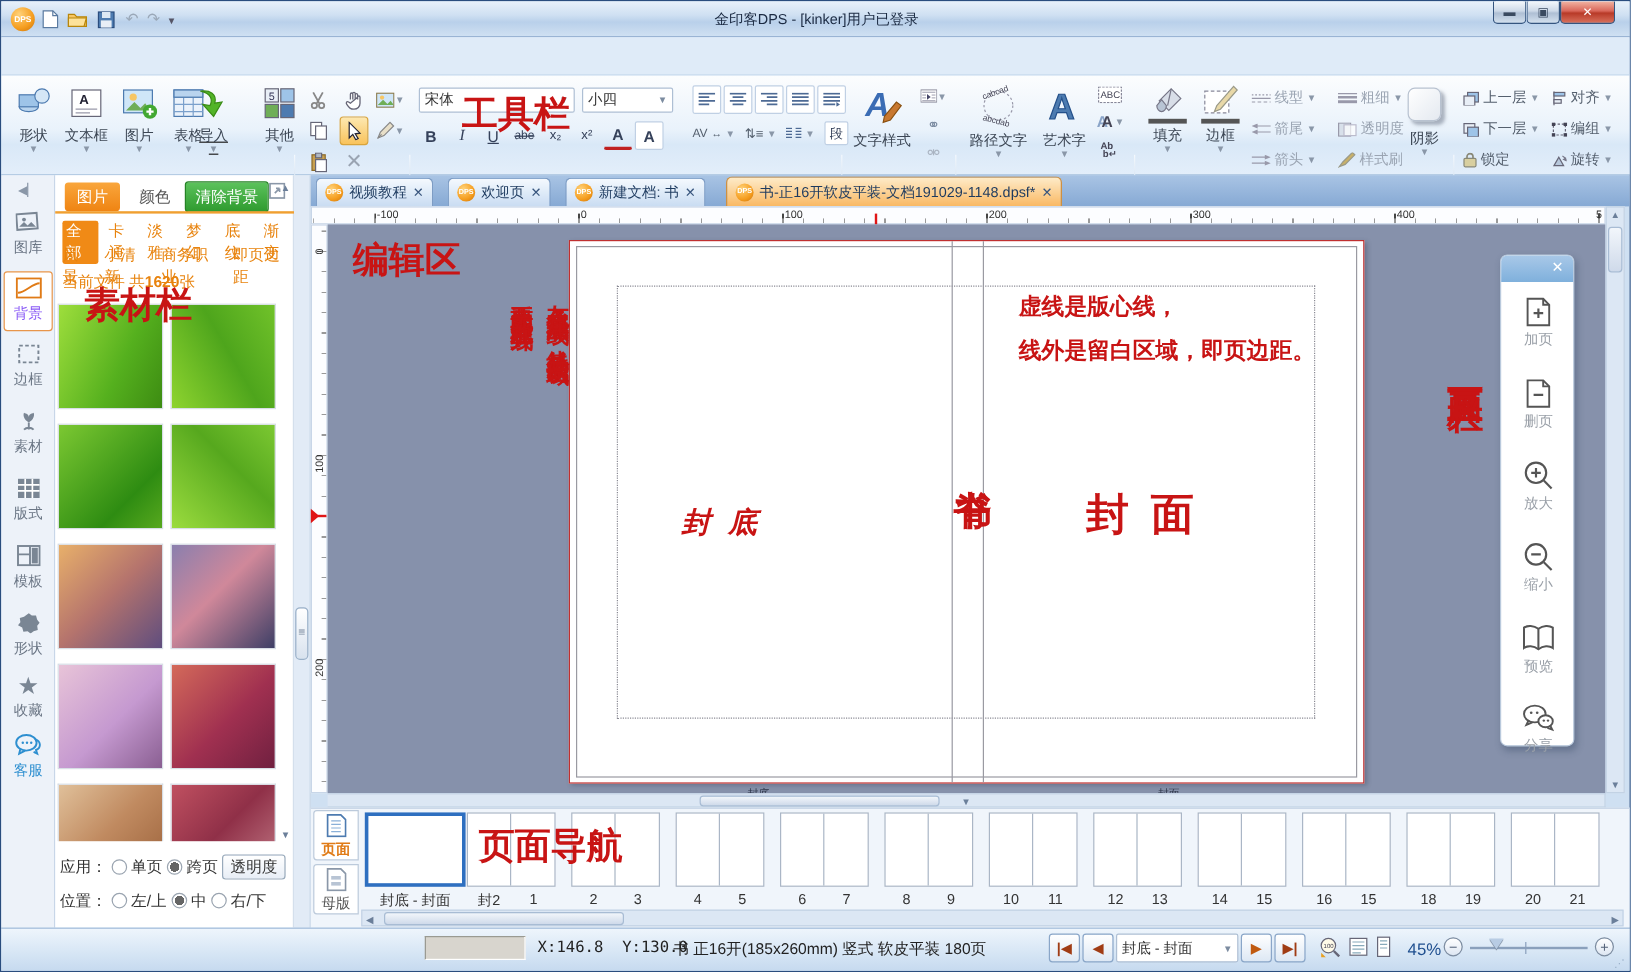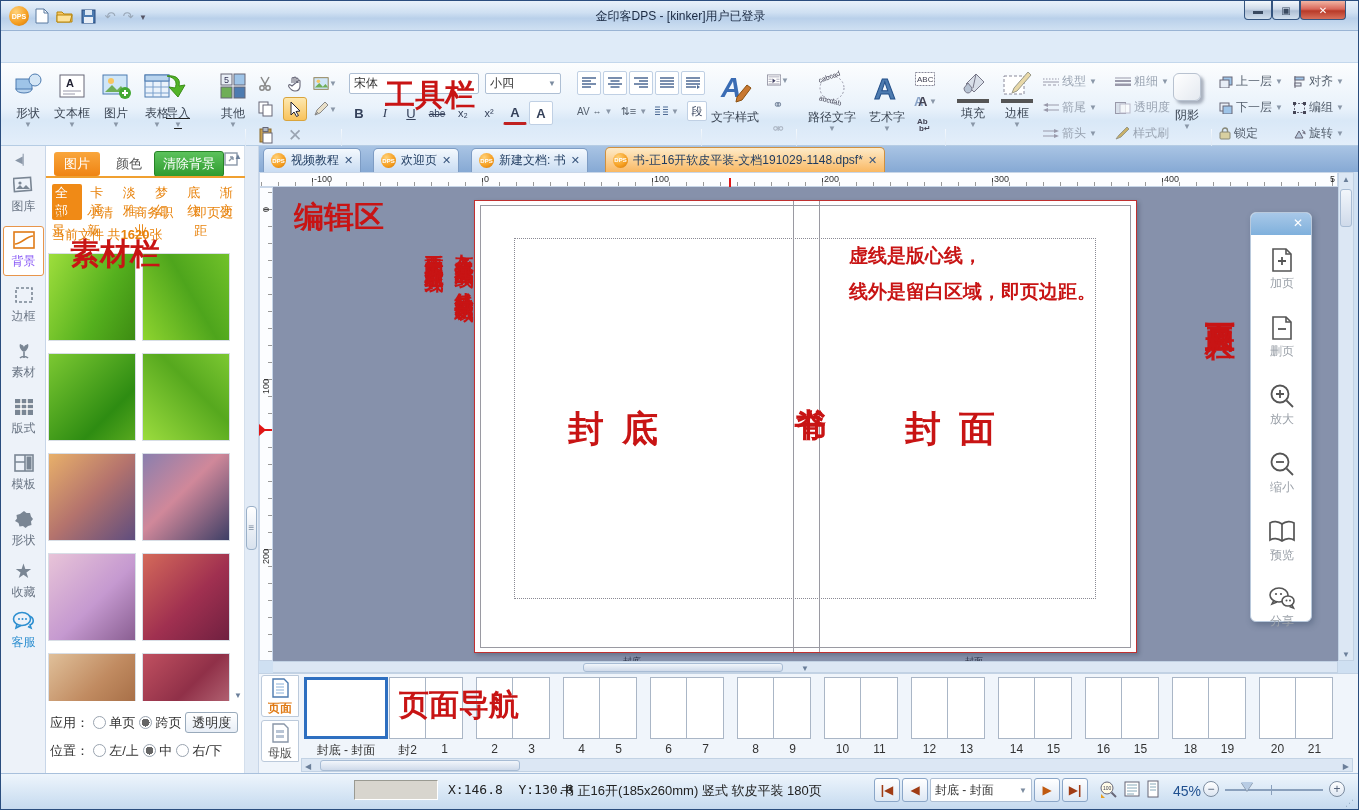--- a/index.html
+++ b/index.html
@@ -768,21 +768,21 @@
   </div>
 
   <div class="abs canvas">
 
     <div class="abs" style="left:201px;top:13px;width:663px;height:453px;background:#fff;border:1px solid #c03030;box-shadow:2px 2px 4px rgba(30,40,60,.3);"></div>
     <div class="abs" style="left:207px;top:18px;width:651px;height:443px;border:1px solid #9a9aa2;"></div>
     <div class="abs" style="left:241px;top:51px;width:582px;height:361px;border:1px dotted #8a8a94;"></div>
     <div class="abs" style="left:520px;top:14px;width:1px;height:451px;background:#9a9aa2;"></div>
     <div class="abs" style="left:546px;top:14px;width:1px;height:451px;background:#9a9aa2;"></div>
 
-    <div class="red-ann" style="left:295px;top:218px;font-size:36px;letter-spacing:4px;">封 底</div>
+    <div class="red-ann" style="left:295px;top:232px;font-size:24px;letter-spacing:4px;font-style:italic;">封 底</div>
     <div class="red-ann vtext" style="left:516px;top:196px;font-size:32px;">书脊</div>
     <div class="red-ann" style="left:632px;top:218px;font-size:36px;letter-spacing:4px;">封 面</div>
 
     <div class="red-ann" style="left:576px;top:56px;font-size:19px;">虚线是版心线，</div>
     <div class="red-ann" style="left:576px;top:92px;font-size:19px;">线外是留白区域，即页边距。</div>
 
     <div class="red-ann" style="left:21px;top:10px;font-size:30px;">编辑区</div>
     <div class="red-ann vtext" style="left:148px;top:52px;font-size:19px;">重要的内容不能放在线外</div>
     <div class="red-ann vtext" style="left:178px;top:52px;font-size:19px;">灰色实线是成品线，线外是裁切区域</div>
 

